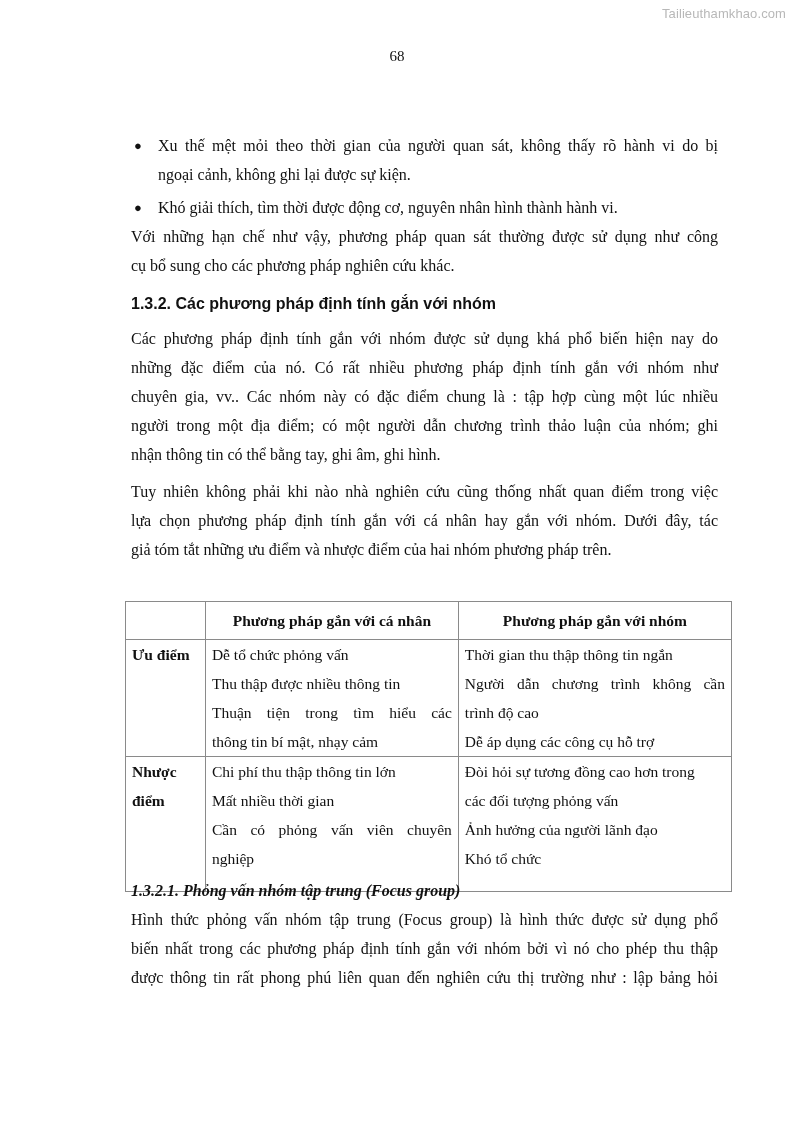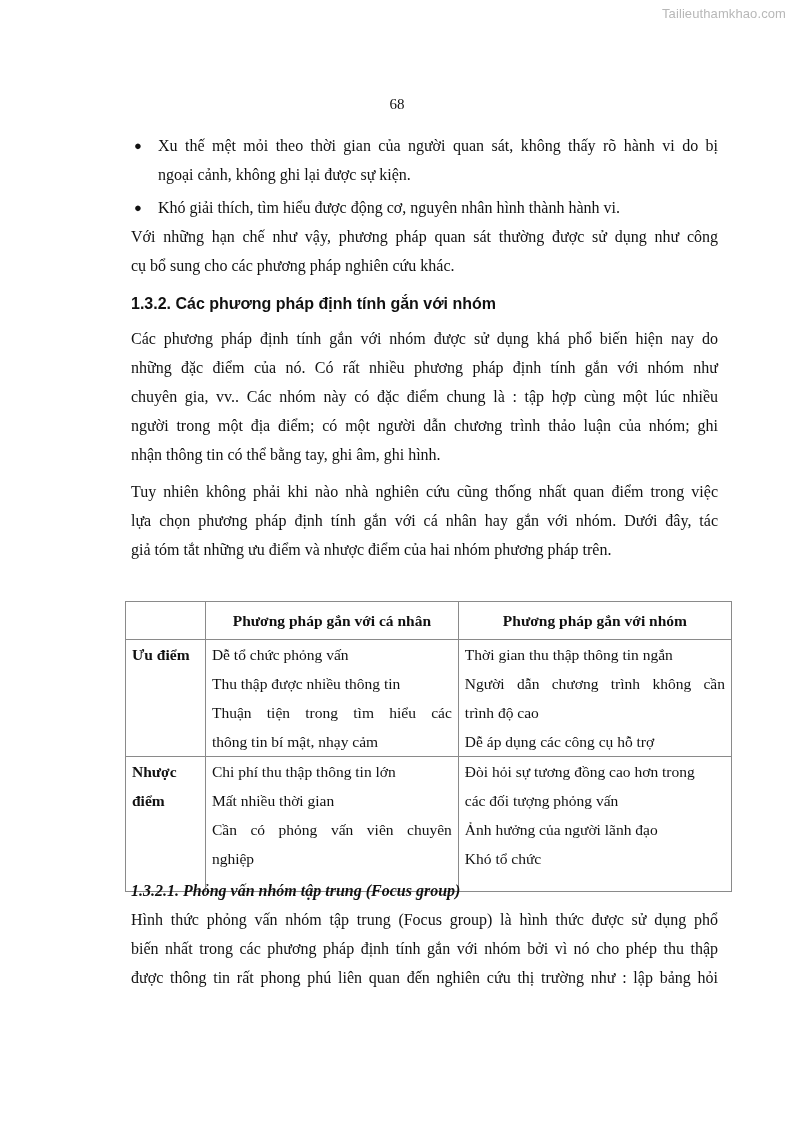--- a/index.html
+++ b/index.html
@@ -8,21 +8,21 @@
     font-family: "Liberation Serif", "DejaVu Serif", serif;
     color: #111111;
   }
   .watermark {
     position: absolute; top: 6px; right: 8px;
     font-family: Liberation Sans, sans-serif;
     font-size: 13px; color: #b8b8b8; letter-spacing: 0.1px;
   }
   .page-number {
     position: absolute; top: 48px; left: 0; width: 794px; text-align: center;
-    font-size: 15px; color: #111; margin-top: 48px;
+    font-size: 15px; color: #111;
   }
   .content {
     position: absolute; left: 131px; top: 131px; width: 587px;
     font-size: 16px; line-height: 29px;
   }
   .bullet-item { position: relative; padding-left: 27px; text-align: justify; }
   .bullet-item .dot {
     position: absolute; left: 3px; top: 0; font-size: 13px;
   }
   .h2 {
@@ -62,21 +62,21 @@
 
 <div class="content">
   <div class="bullet-item">
     <span class="dot">●</span>
     <span class="cellline j">Xu thế mệt mỏi theo thời gian của người quan sát, không thấy rõ hành vi do bị</span>
     <span class="cellline">ngoại cảnh, không ghi lại được sự kiện.</span>
   </div>
   <div class="gap" style="height:4px"></div>
   <div class="bullet-item">
     <span class="dot">●</span>
-    <span class="cellline">Khó giải thích, tìm hiểu được động cơ, nguyên nhân hình thành hành vi.</span>
+    <span class="cellline">Khó giải thích, tìm thời được động cơ, nguyên nhân hình thành hành vi.</span>
   </div>
   <div>
     <span class="cellline j">Với những hạn chế như vậy, phương pháp quan sát thường được sử dụng như công</span>
     <span class="cellline">cụ bổ sung cho các phương pháp nghiên cứu khác.</span>
   </div>
 
   <div class="h2">1.3.2. Các phương pháp định tính gắn với nhóm</div>
 
   <div>
     <span class="cellline j">Các phương pháp định tính gắn với nhóm được sử dụng khá phổ biến hiện nay do</span>

